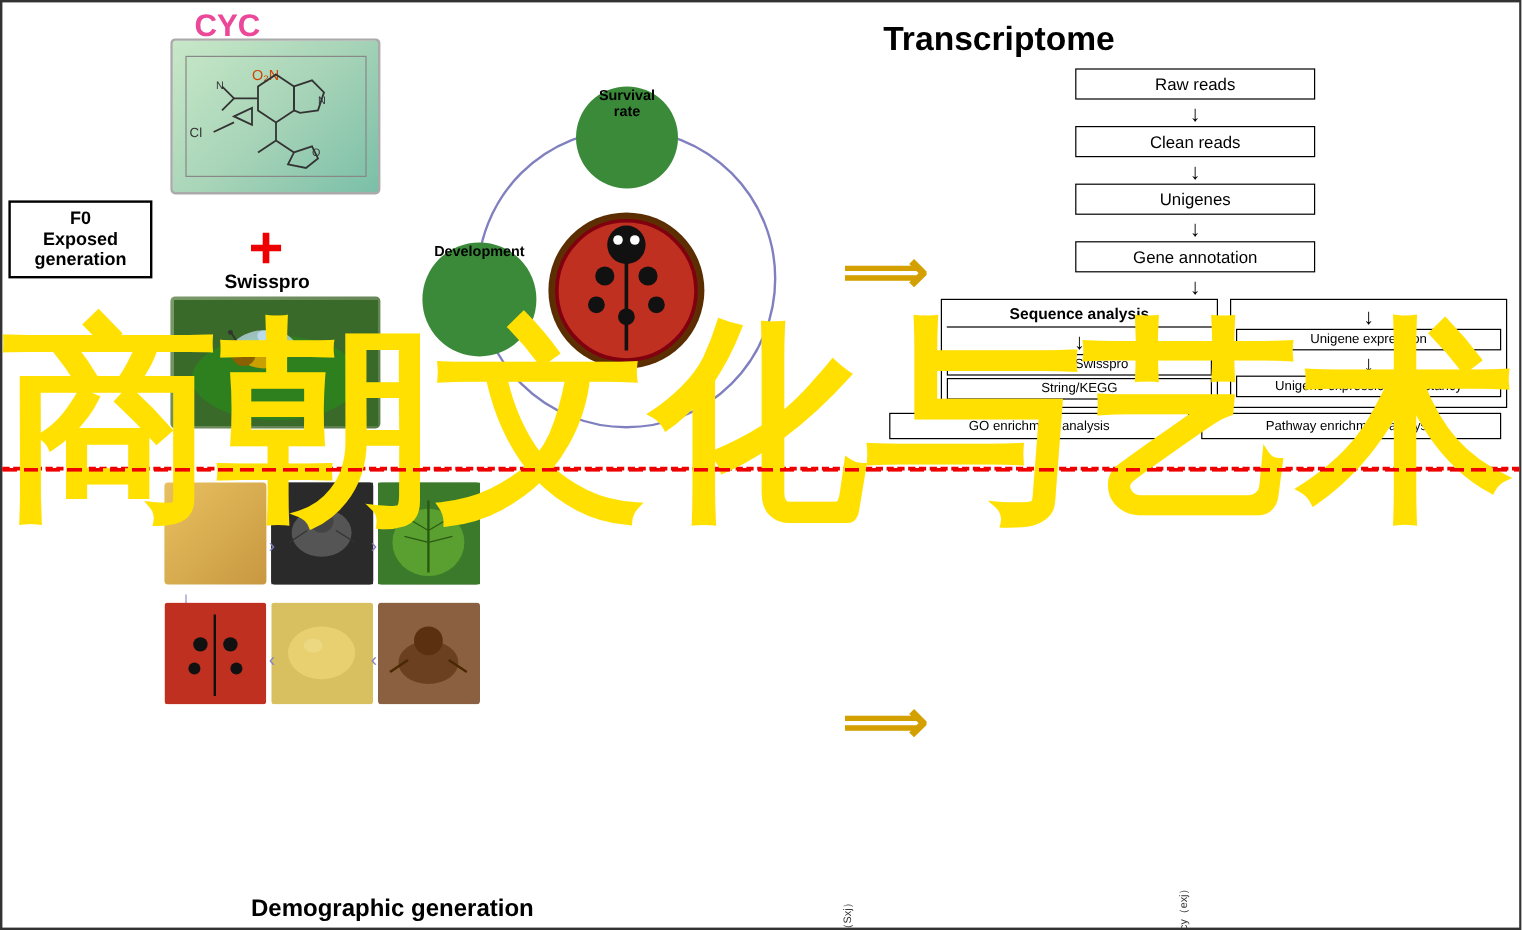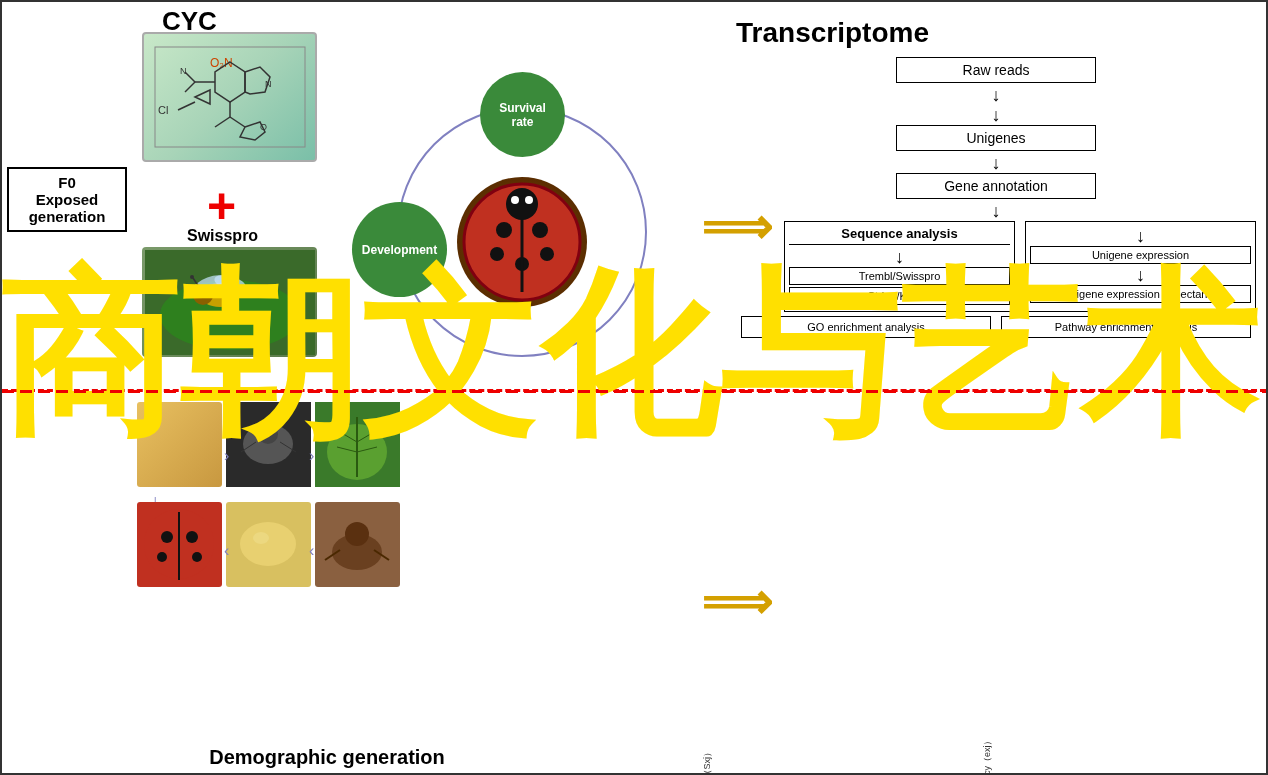--- a/index.html
+++ b/index.html
@@ -40,21 +40,21 @@
       height: 385px;
     }
 
     
     .cyc-label {
       position: absolute;
       top: 4px;
       left: 160px;
       font-size: 26px;
       font-weight: bold;
-      color: #000000;
+      color: #ec4899;
     }
 
     
     .chemical-box {
       position: absolute;
       top: 30px;
       left: 140px;
       width: 175px;
       height: 130px;
       background: linear-gradient(135deg, #c8e8c8 0%, #a8d4b8 50%, #7abfa8 100%);
@@ -129,25 +129,24 @@
       left: 340px;
       width: 360px;
       height: 290px;
     }
 
     
     .node-circle {
       position: absolute;
       border-radius: 50%;
       background: #3a8a3a;
-      color: #ffffff;
+      color: #000000;
       font-size: 12px;
       font-weight: bold;
       display: flex;
-      align-items: center;
       justify-content: center;
       text-align: center;
     }
 
     .survival-node {
       width: 85px;
       height: 85px;
       top: 0;
       left: 138px;
     }
@@ -415,20 +414,21 @@
 
     </div>
 
     <div style="position:absolute; top:195px; left:700px; font-size:50px; color:#d4a000; font-weight:bold; z-index:5;">⟹</div>
 
     <div class="transcriptome-flow">
       <div class="transcriptome-title">Transcriptome</div>
       <div class="flow-center">
         <div class="flow-box flow-w">Raw reads</div>
         <div class="flow-arrow-down">↓</div>
+        <div class="flow-box flow-w">Clean reads</div>
         <div class="flow-arrow-down">↓</div>
         <div class="flow-box flow-w">Unigenes</div>
         <div class="flow-arrow-down">↓</div>
         <div class="flow-box flow-w">Gene annotation</div>
         <div class="flow-arrow-down">↓</div>
       </div>
 
       <div class="analysis-row">
 
         <div class="analysis-col">

